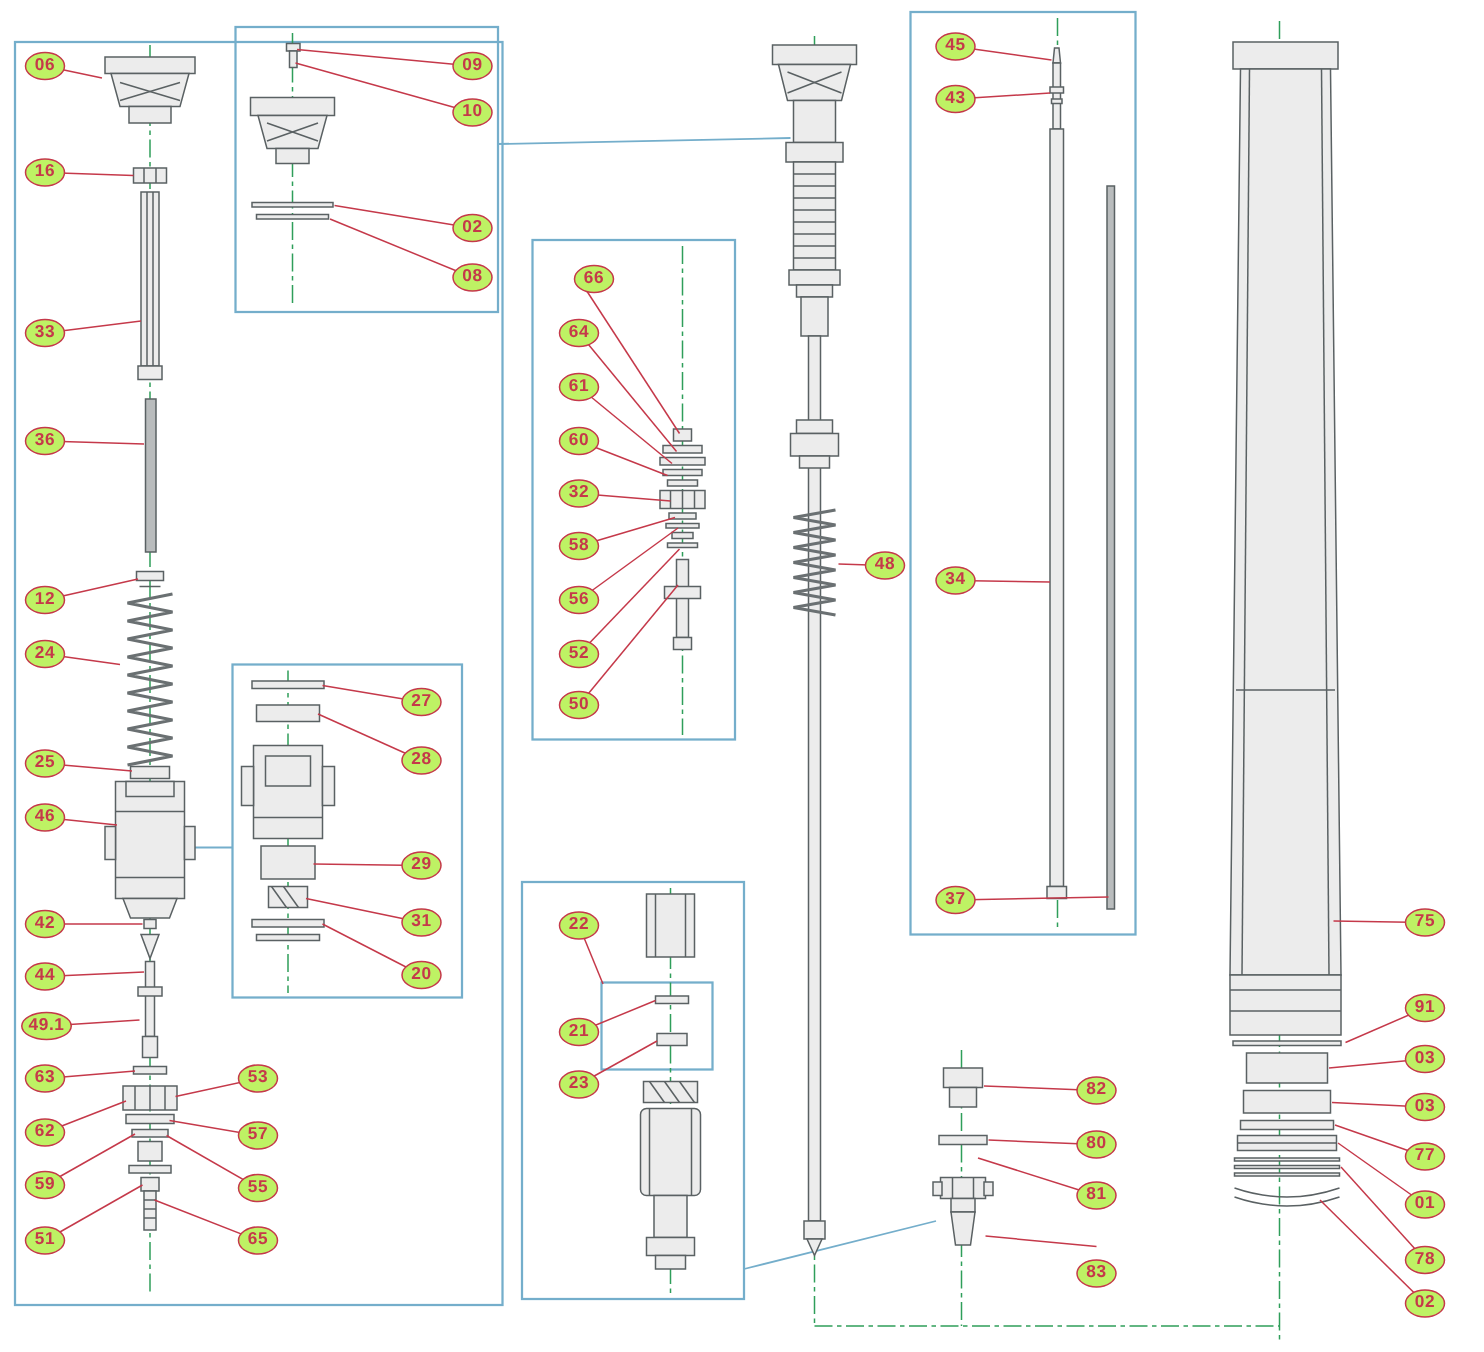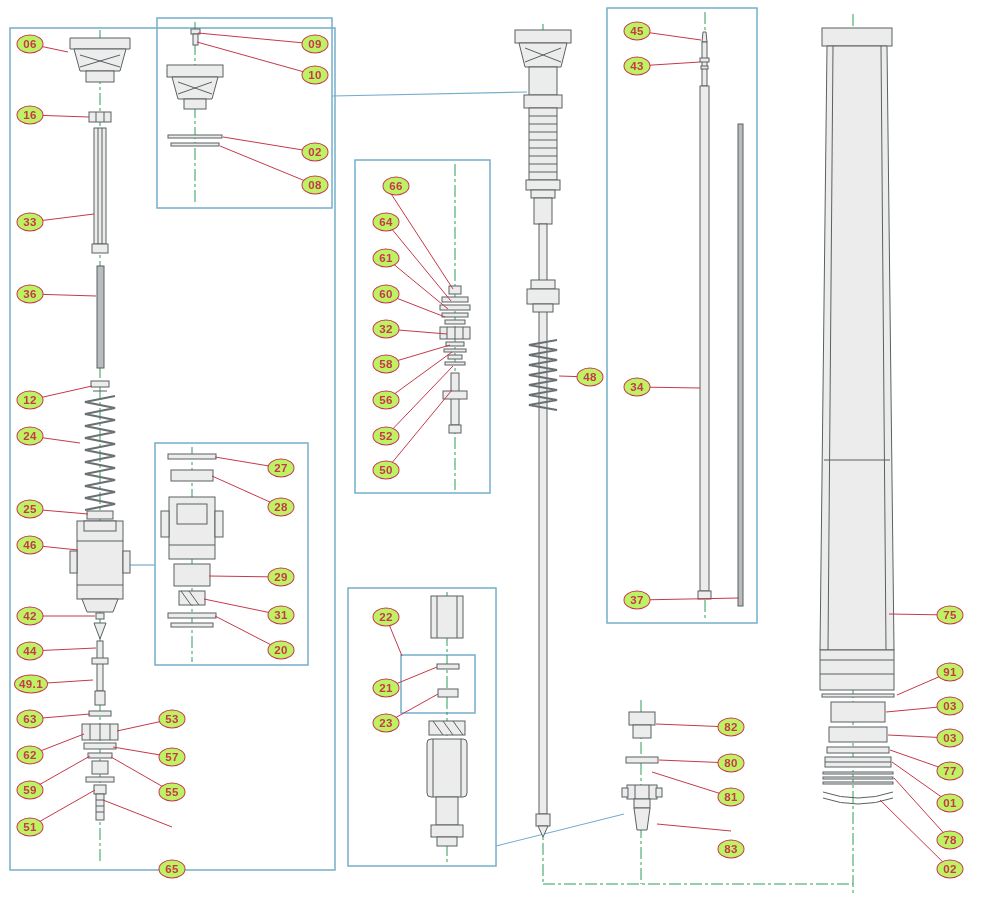--- a/index.html
+++ b/index.html
@@ -318,21 +318,21 @@
   <div class="callout" style="left:30px;top:616px">42</div>
   <div class="callout" style="left:30px;top:651px">44</div>
   <div class="callout" style="left:31px;top:684px">49.1</div>
   <div class="callout" style="left:30px;top:719px">63</div>
   <div class="callout" style="left:30px;top:755px">62</div>
   <div class="callout" style="left:30px;top:790px">59</div>
   <div class="callout" style="left:30px;top:827px">51</div>
   <div class="callout" style="left:172px;top:719px">53</div>
   <div class="callout" style="left:172px;top:757px">57</div>
   <div class="callout" style="left:172px;top:792px">55</div>
-  <div class="callout" style="left:172px;top:869px">65</div>
+  <div class="callout" style="left:172px;top:827px">65</div>
   <div class="callout" style="left:315px;top:44px">09</div>
   <div class="callout" style="left:315px;top:75px">10</div>
   <div class="callout" style="left:315px;top:152px">02</div>
   <div class="callout" style="left:315px;top:185px">08</div>
   <div class="callout" style="left:281px;top:468px">27</div>
   <div class="callout" style="left:281px;top:507px">28</div>
   <div class="callout" style="left:281px;top:577px">29</div>
   <div class="callout" style="left:281px;top:615px">31</div>
   <div class="callout" style="left:281px;top:650px">20</div>
   <div class="callout" style="left:396px;top:186px">66</div>

